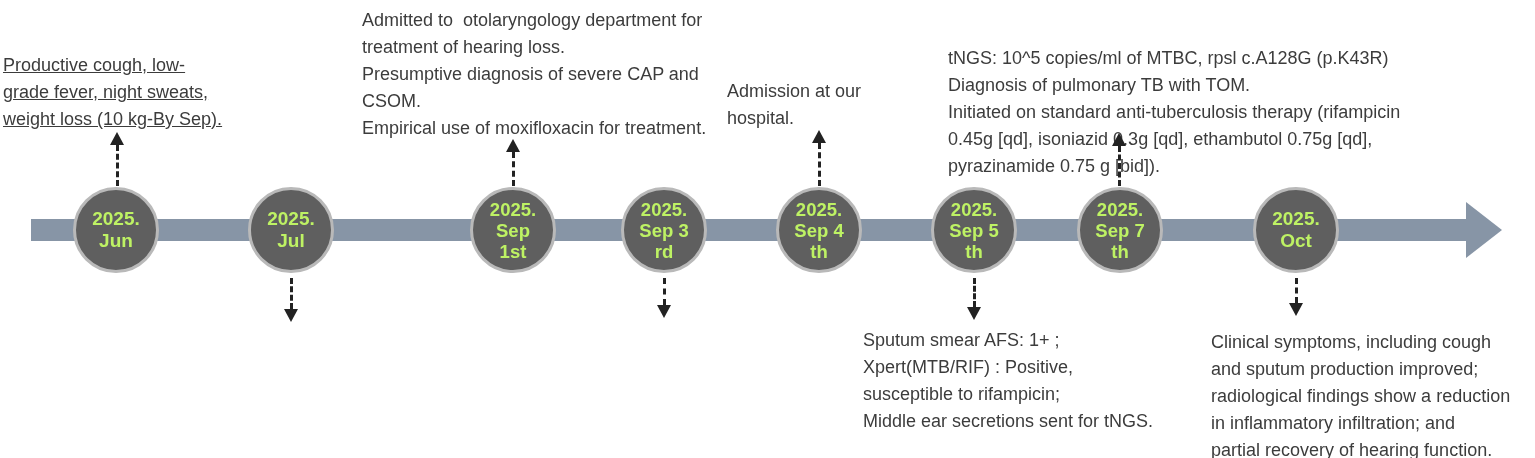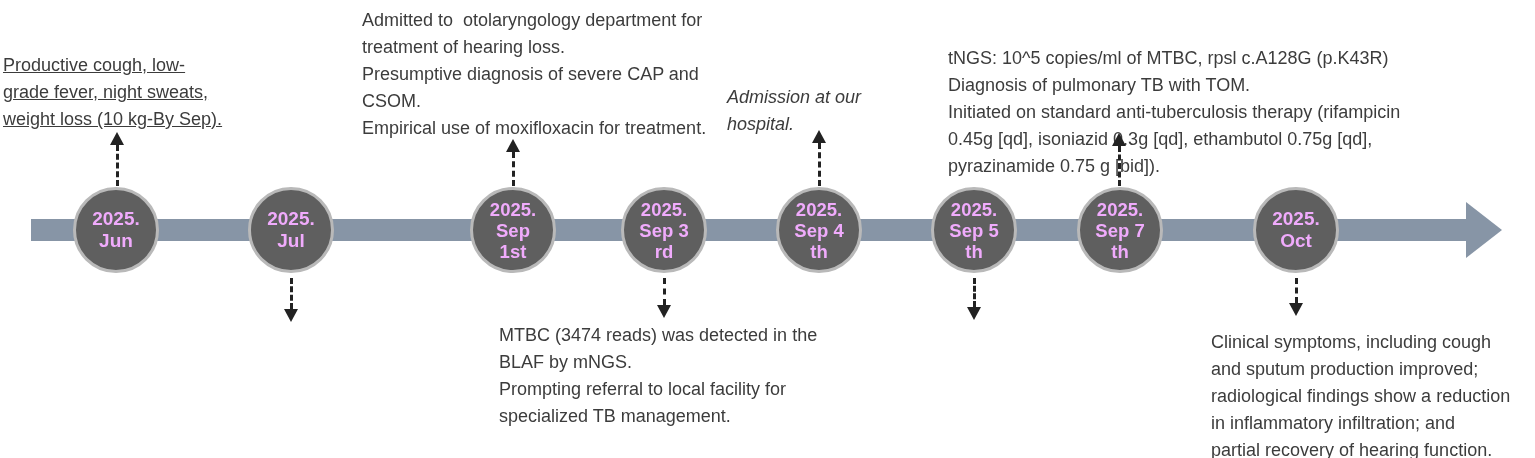--- a/index.html
+++ b/index.html
@@ -33,21 +33,21 @@
     width: 80px; height: 80px;
     background: #5f5f5f;
     border: 3px solid #b9b9b9;
     border-radius: 50%;
     display: flex;
     align-items: center;
     justify-content: center;
     text-align: center;
   }
   .node .lbl {
-    color: #f0abfc;
+    color: #bef264;
     font-weight: 700;
     font-size: 19px;
     line-height: 22px;
     white-space: pre-line;
   }
   
   .ann {
     position: absolute;
     color: #3c3c3c;
     font-size: 18px;
@@ -89,32 +89,32 @@
   <div class="bar-head"></div>
 
   <div class="ann" style="left:3px; top:52px;text-decoration:underline;">Productive cough, low-
 grade fever, night sweats,
 weight loss (10 kg-By Sep).</div>
   <div class="ann" style="left:338px; top:7px;margin-left:24px;">Admitted to  otolaryngology department for
 treatment of hearing loss.
 Presumptive diagnosis of severe CAP and
 CSOM.
 Empirical use of moxifloxacin for treatment.</div>
-  <div class="ann" style="left:727px; top:84px;font-style:italic;">Admission at our
+  <div class="ann" style="left:727px; top:78px;">Admission at our
 hospital.</div>
   <div class="ann" style="left:948px; top:3px;margin-top:42px;">tNGS: 10^5 copies/ml of MTBC, rpsl c.A128G (p.K43R)
 Diagnosis of pulmonary TB with TOM.
 Initiated on standard anti-tuberculosis therapy (rifampicin
 0.45g [qd], isoniazid 0.3g [qd], ethambutol 0.75g [qd],
 pyrazinamide 0.75 g [bid]).</div>
 
-  <div class="ann" style="left:499px; top:322px;">MTBC (3474 reads) was detected in the
-BLAF by mNGS.
-Prompting referral to local facility for
-specialized TB management.</div>
+  <div class="ann" style="left:863px; top:327px;">Sputum smear AFS: 1+ ;
+Xpert(MTB/RIF) : Positive,
+susceptible to rifampicin;
+Middle ear secretions sent for tNGS.</div>
   <div class="ann" style="left:1211px; top:329px;">Clinical symptoms, including cough
 and sputum production improved;
 radiological findings show a reduction
 in inflammatory infiltration; and
 partial recovery of hearing function.</div>
 
   <div class="conn" style="left:109px; top:132px; height:54px;">
     <div class="tri-up"></div>
     <div class="dash"></div>
   </div>

